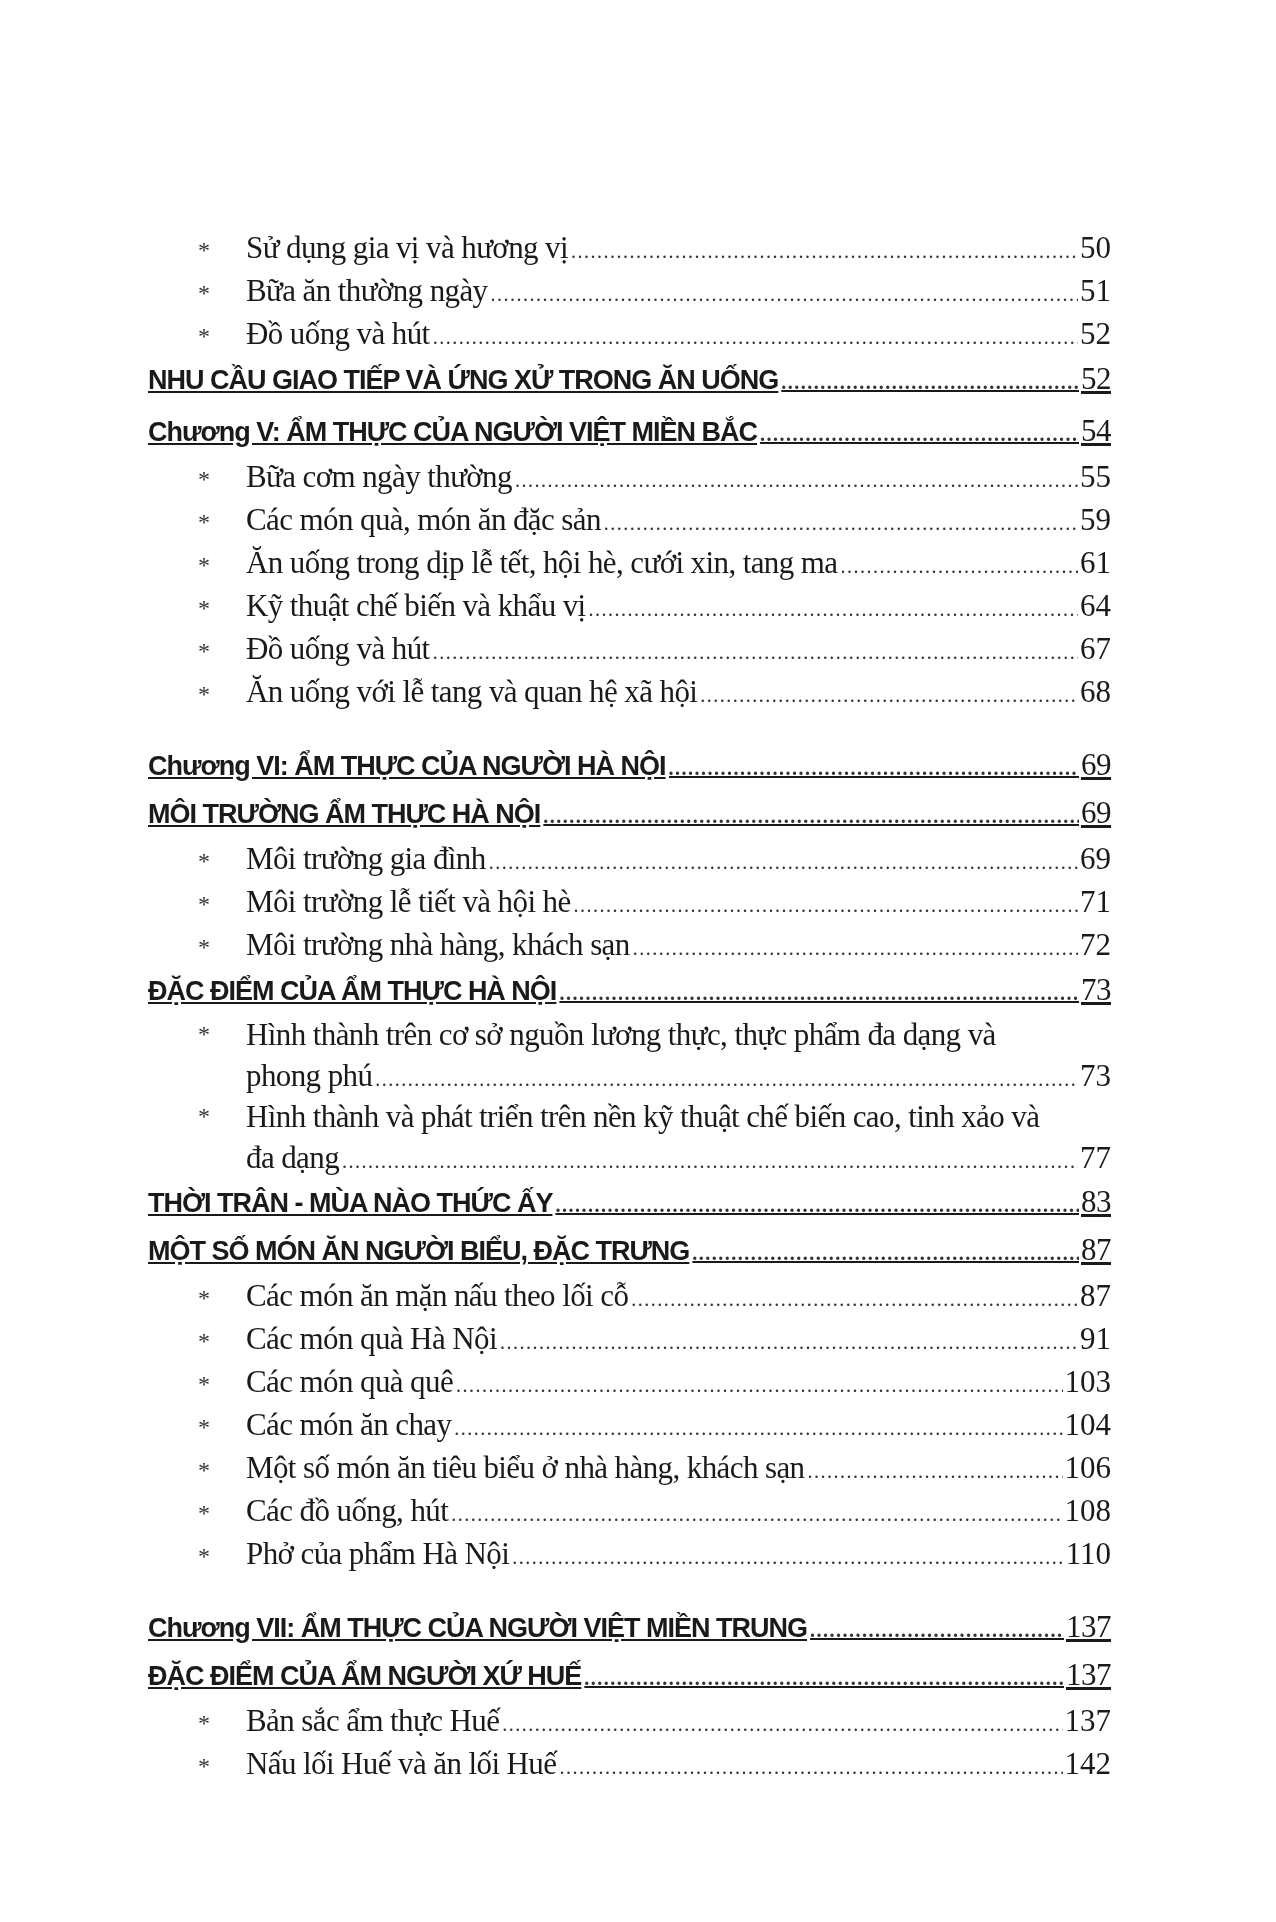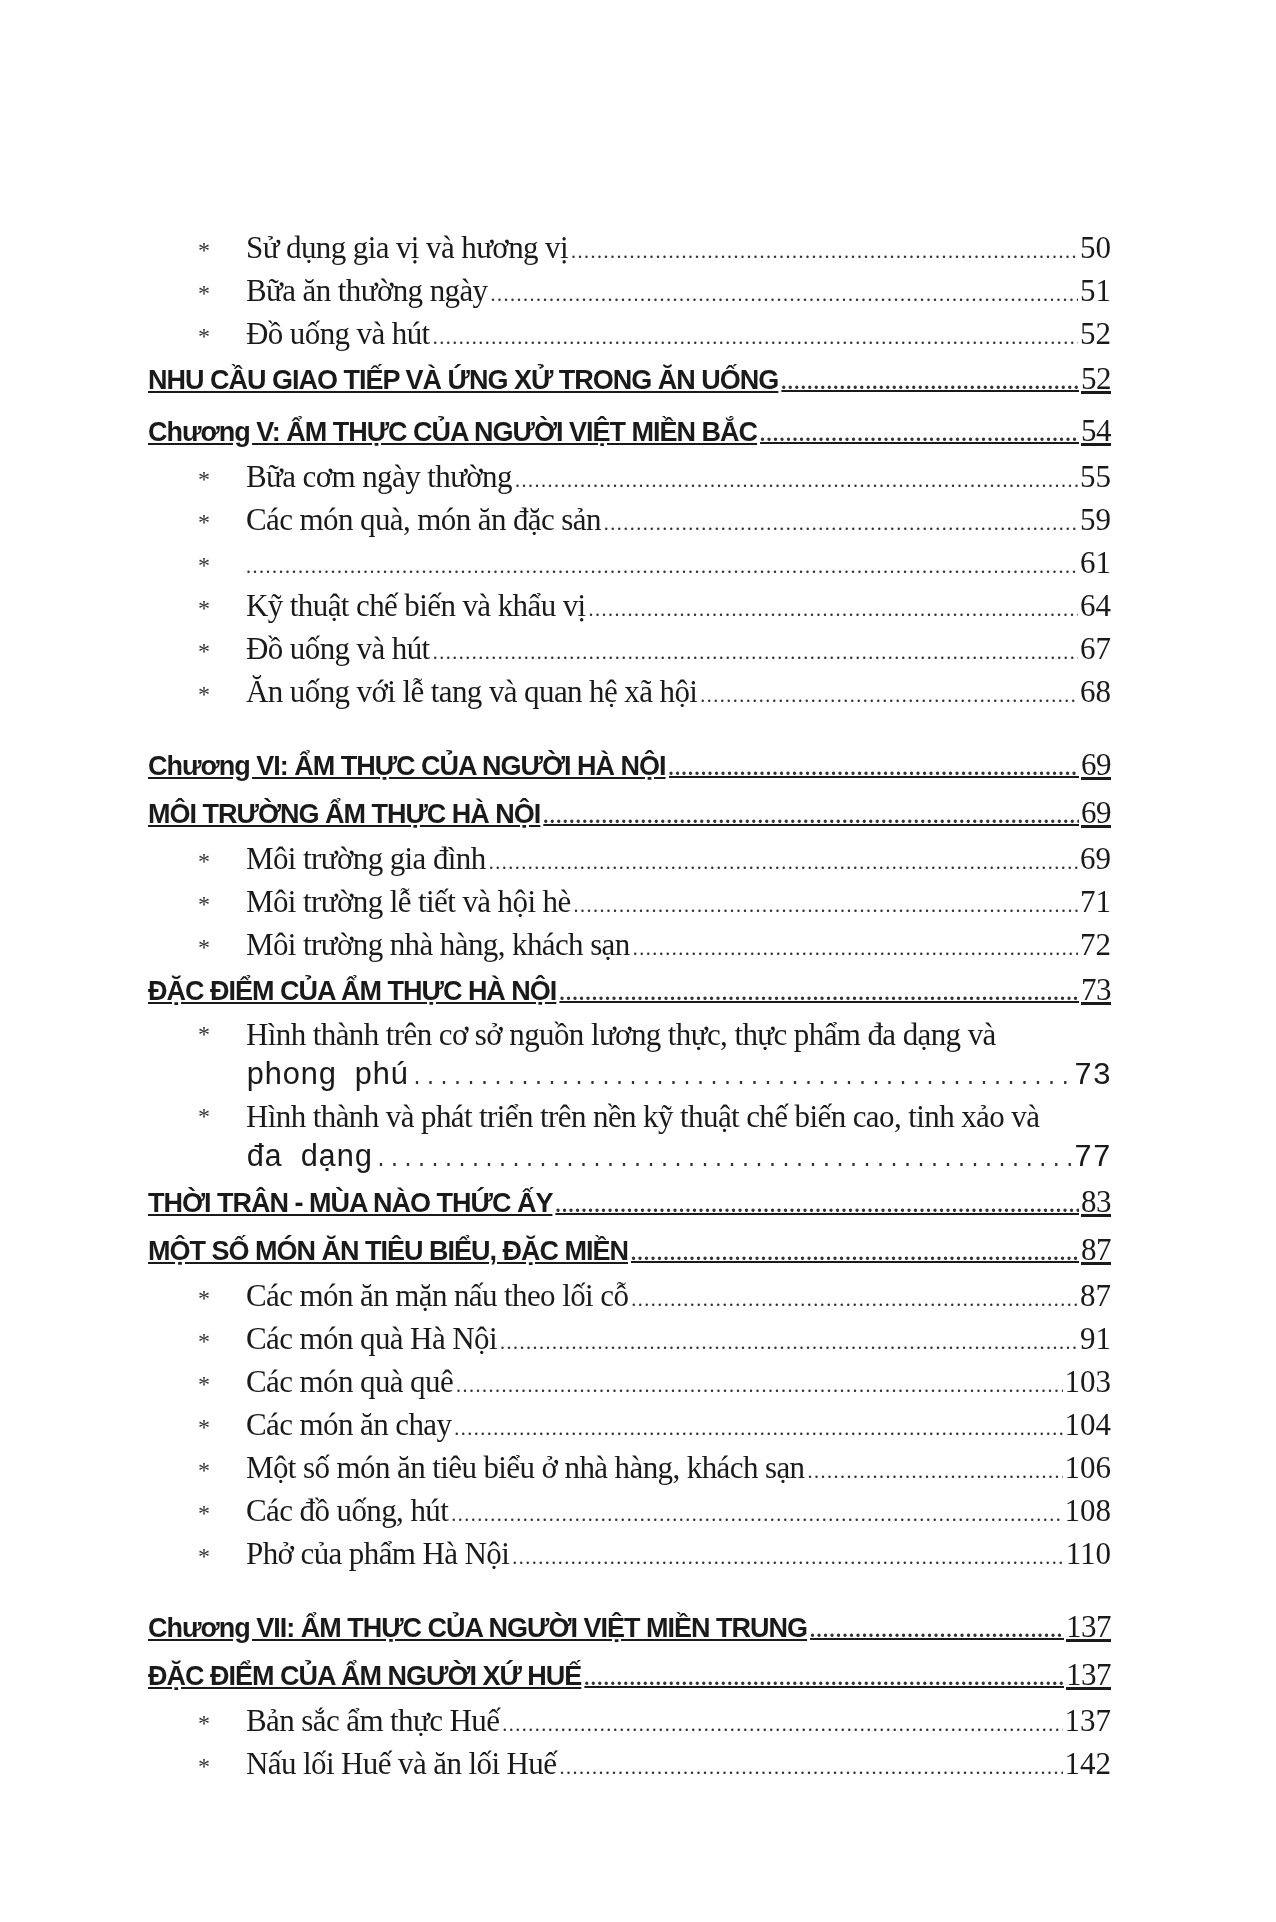--- a/index.html
+++ b/index.html
@@ -22,21 +22,21 @@
     .head .text { font-family: "Liberation Sans", "DejaVu Sans", sans-serif; font-size: 27px; }
     .head .num { font-weight: normal; font-family: "Liberation Serif", serif; font-size: 31px; letter-spacing: -0.5px; }
 
     .chap { margin-top: 4px; }
     .gap { margin-top: 28px; }
 
     .wrap { font-size: 31px; line-height: 41px; }
     .wrap .line1 { display: flex; }
     .wrap .line1 .bullet { width: 48px; padding-left: 50px; flex: none; font-size: 24px; color: #333; }
     .wrap .line1 .text { letter-spacing: -0.6px; white-space: nowrap; }
-    .wrap .row { padding-left: 98px; height: 41px; font-family: Liberation Mono, monospace; }
+    .wrap .row { padding-left: 98px; height: 41px; }
     .wrap .row .text { letter-spacing: -0.6px; }
   </style>
 </head>
 <body>
 
 <div class="page">
 
   <div class="row sub">
     <span class="bullet">*</span>
     <span class="text">Sử dụng gia vị và hương vị</span>
@@ -79,20 +79,21 @@
 
   <div class="row sub">
     <span class="bullet">*</span>
     <span class="text">Các món quà, món ăn đặc sản</span>
     <span class="leader"></span>
     <span class="num">59</span>
   </div>
 
   <div class="row sub">
     <span class="bullet">*</span>
+    <span class="text">Ăn uống trong dịp lễ tết, hội hè, cưới xin, tang ma</span>
     <span class="leader"></span>
     <span class="num">61</span>
   </div>
 
   <div class="row sub">
     <span class="bullet">*</span>
     <span class="text">Kỹ thuật chế biến và khẩu vị</span>
     <span class="leader"></span>
     <span class="num">64</span>
   </div>
@@ -174,21 +175,21 @@
     </div>
   </div>
 
   <div class="row head">
     <span class="text">THỜI TRÂN - MÙA NÀO THỨC ẤY</span>
     <span class="leader"></span>
     <span class="num">83</span>
   </div>
 
   <div class="row head">
-    <span class="text">MỘT SỐ MÓN ĂN TIÊU BIỂU, ĐẶC MIỀN</span>
+    <span class="text">MỘT SỐ MÓN ĂN NGƯỜI BIỂU, ĐẶC TRƯNG</span>
     <span class="leader"></span>
     <span class="num">87</span>
   </div>
 
   <div class="row sub">
     <span class="bullet">*</span>
     <span class="text">Các món ăn mặn nấu theo lối cỗ</span>
     <span class="leader"></span>
     <span class="num">87</span>
   </div>

